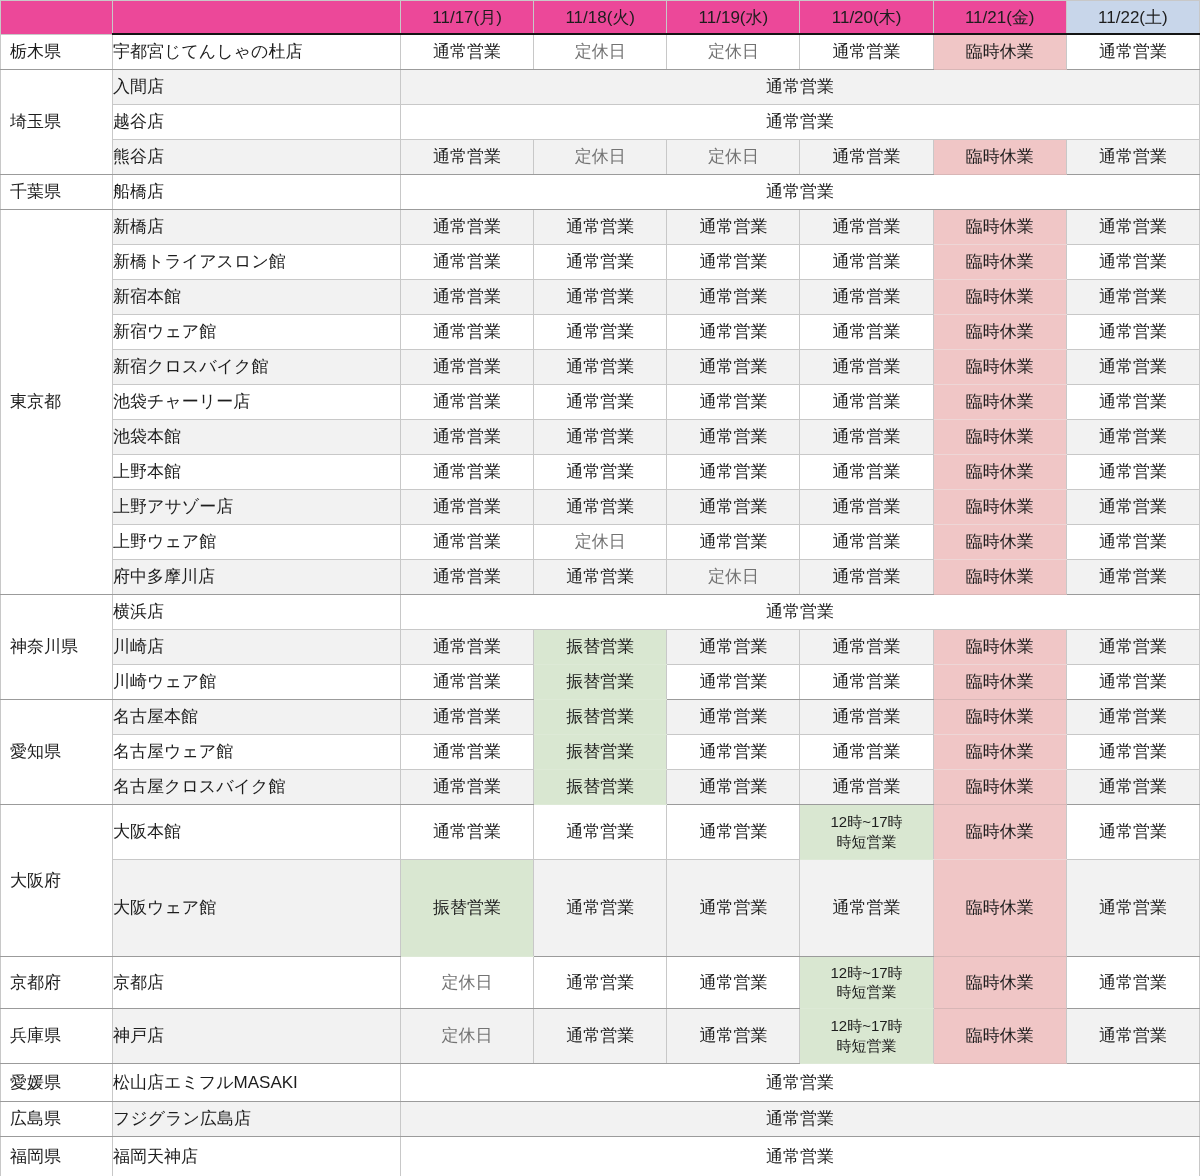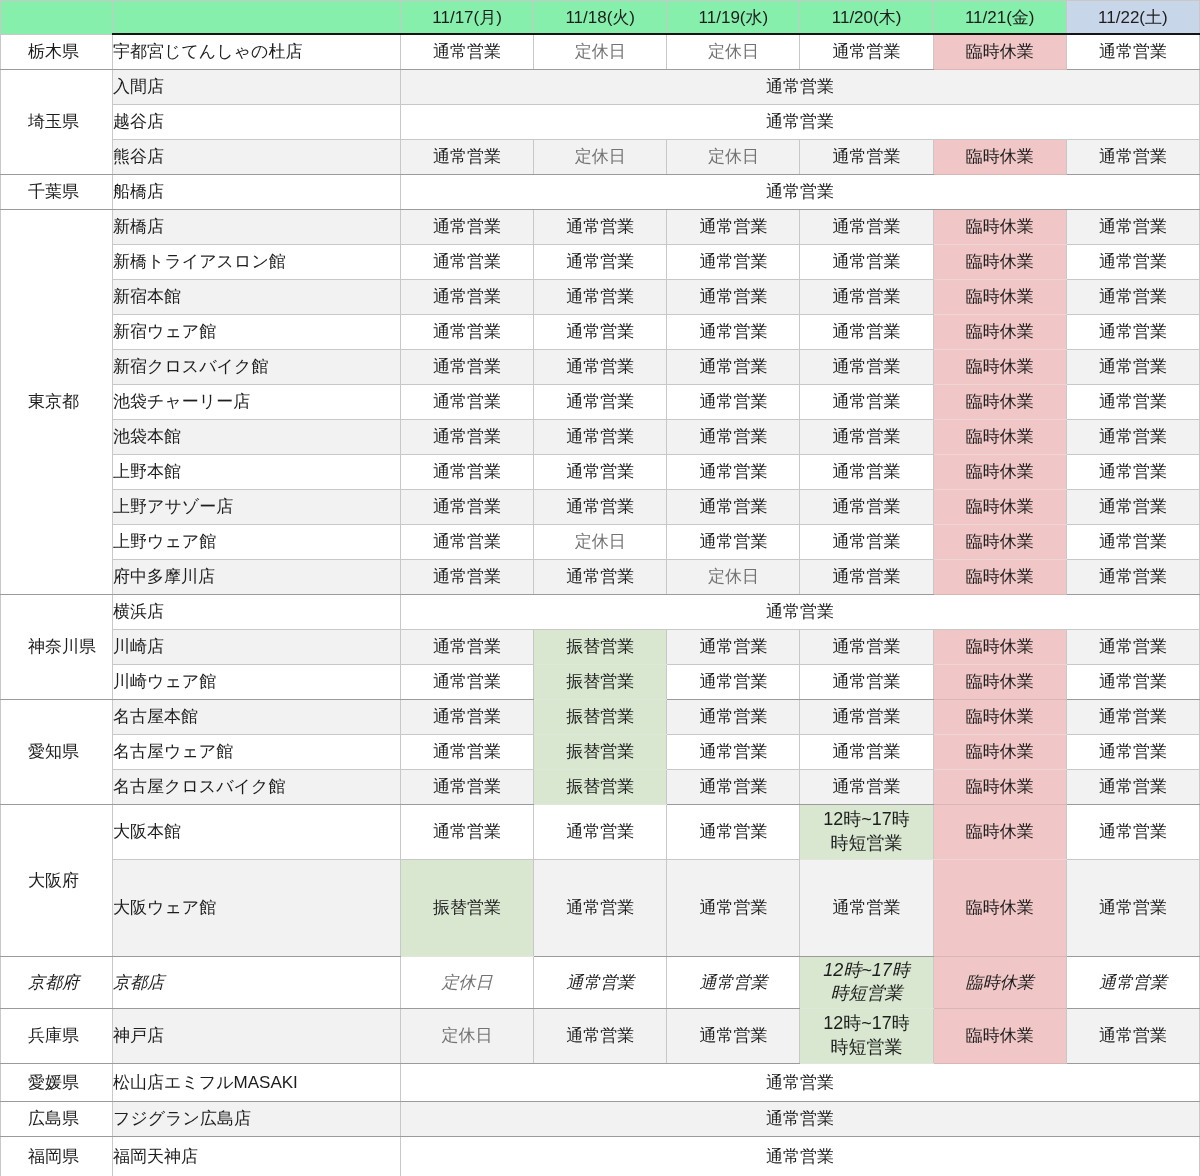--- a/index.html
+++ b/index.html
@@ -23,34 +23,34 @@
   th, td {
     border: 1px solid #c8c8c8;
     padding: 0;
     font-size: 17px;
     font-weight: 500;
     vertical-align: middle;
     overflow: hidden;
   }
   thead th {
     height: 32px;
-    background: #86efac;
+    background: #ec4899;
     text-align: center;
     border-bottom: 2px solid #141414;
   }
   thead th.corner-pref {
     border-bottom: 1px solid #c8c8c8;
   }
   thead th.today {
     background: #c8d6ea;
   }
   td.pref {
     background: #ffffff;
     text-align: left;
-    padding-left: 27px;
+    padding-left: 9px;
     border-bottom-color: #9b9b9b;
   }
   td.store {
     text-align: left;
     padding-left: 0;
   }
   td.status {
     text-align: center;
   }
   tr.stripe td { background: #f2f2f2; }
@@ -62,21 +62,21 @@
     border-top-color: #edd6d6;
     border-bottom-color: #edd6d6;
   }
   tr.gend td.s-temp { border-bottom-color: #d8b6b6; }
   tr td.s-sub, tr td.s-short {
     background: #d9e7d1;
     border-top-color: #dde9d6;
     border-bottom-color: #dde9d6;
   }
   td.s-short {
-    font-size: 18px;
+    font-size: 15px;
     line-height: 1.3;
     white-space: pre-line;
   }
 </style>
 </head>
 <body>
 
 <div class="wrap">
   <table class="schedule-table">
     <colgroup>
@@ -299,21 +299,21 @@
         </tr>
         <tr class="stripe gend" style="height: 97px;">
           <td class="store">大阪ウェア館</td>
           <td class="status s-sub">振替営業</td>
           <td class="status s-normal">通常営業</td>
           <td class="status s-normal">通常営業</td>
           <td class="status s-normal">通常営業</td>
           <td class="status s-temp">臨時休業</td>
           <td class="status s-normal">通常営業</td>
         </tr>
-        <tr class="gend" style="height: 52px; font-style: italic;">
+        <tr class="gend" style="height: 52px;">
           <td class="pref" rowspan="1">京都府</td>
           <td class="store">京都店</td>
           <td class="status s-closed">定休日</td>
           <td class="status s-normal">通常営業</td>
           <td class="status s-normal">通常営業</td>
           <td class="status s-short">12時~17時
 時短営業</td>
           <td class="status s-temp">臨時休業</td>
           <td class="status s-normal">通常営業</td>
         </tr>

